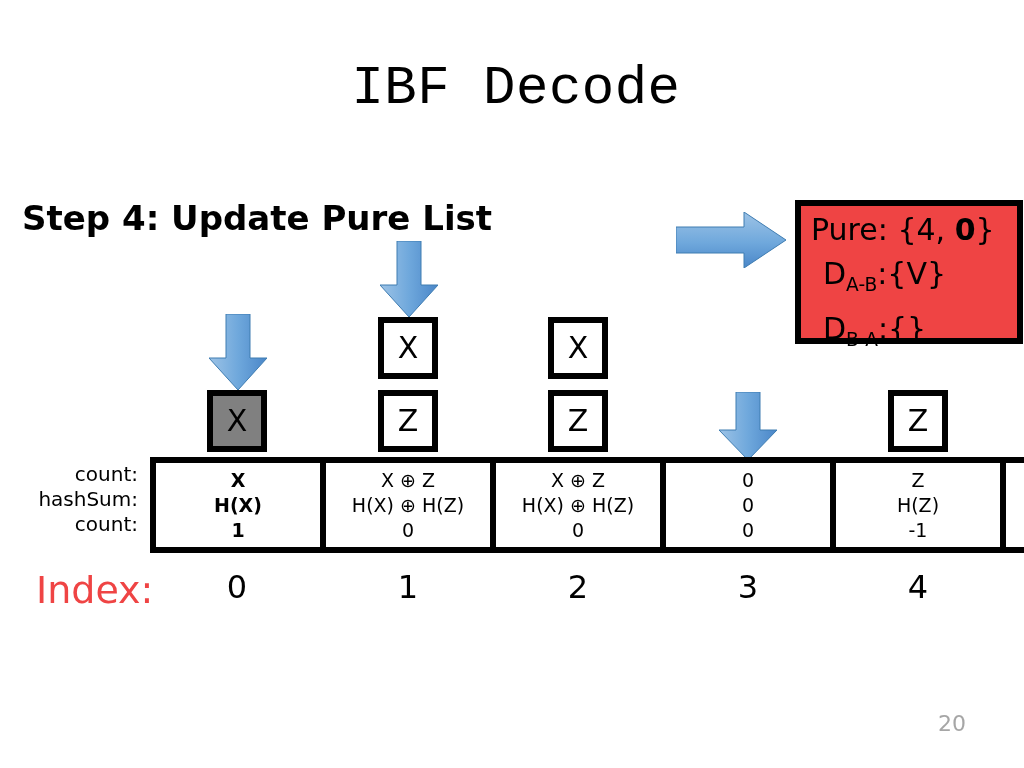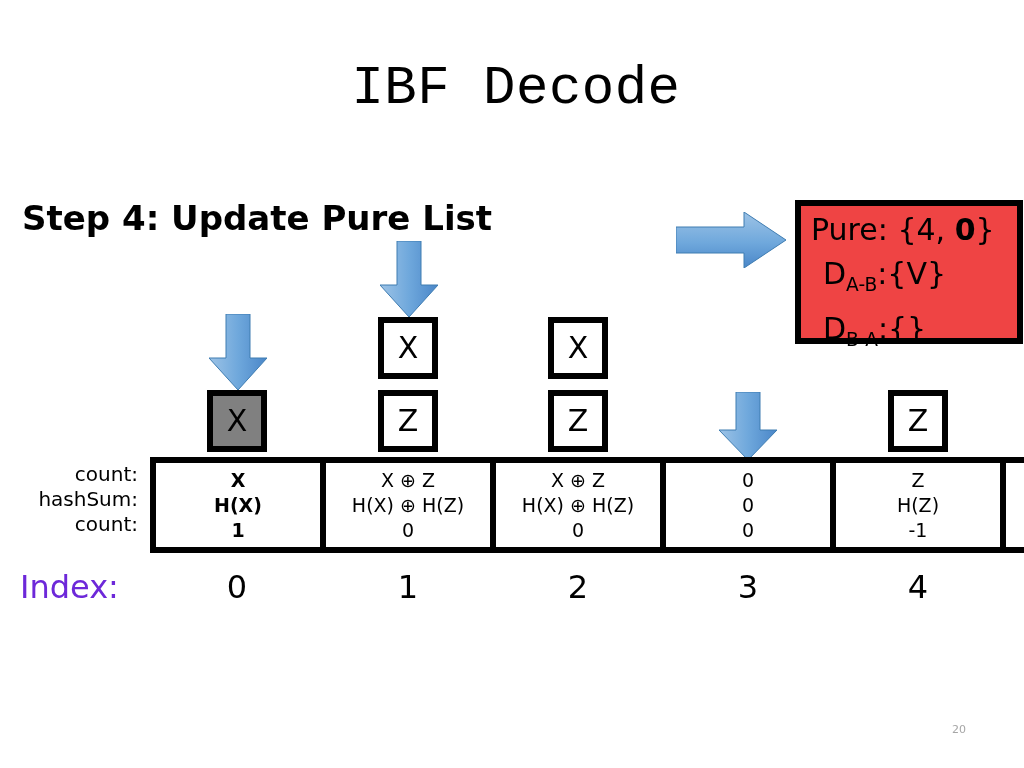--- a/index.html
+++ b/index.html
@@ -125,38 +125,38 @@
     font-size: 19px;
     line-height: 25px;
     color: #000000;
     white-space: nowrap;
   }
   .ibf-cell.bold div { font-weight: bold; }
 
   
   #index-label {
     position: absolute;
-    left: 20px; top: 568px;
-    font-size: 32px;
-    color: #6d28d9;
+    left: 36px; top: 568px;
+    font-size: 38px;
+    color: #ef4444;
   }
   .index-num {
     position: absolute;
     top: 568px;
     width: 60px;
     text-align: center;
     font-size: 32px;
     color: #000000;
   }
 
   
   #page-number {
     position: absolute;
     right: 58px; bottom: 32px;
-    font-size: 11px;
+    font-size: 22px;
     color: #a6a6a6;
   }
 </style>
 </head>
 <body>
 
 <div id="slide">
 
   <div id="title">IBF Decode</div>
 

